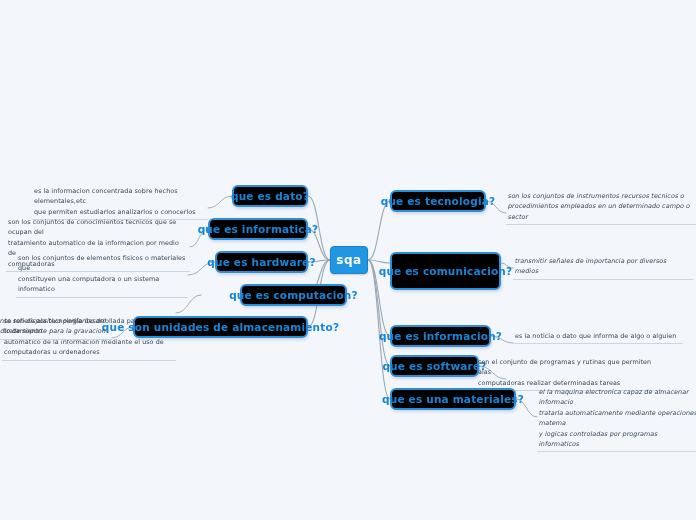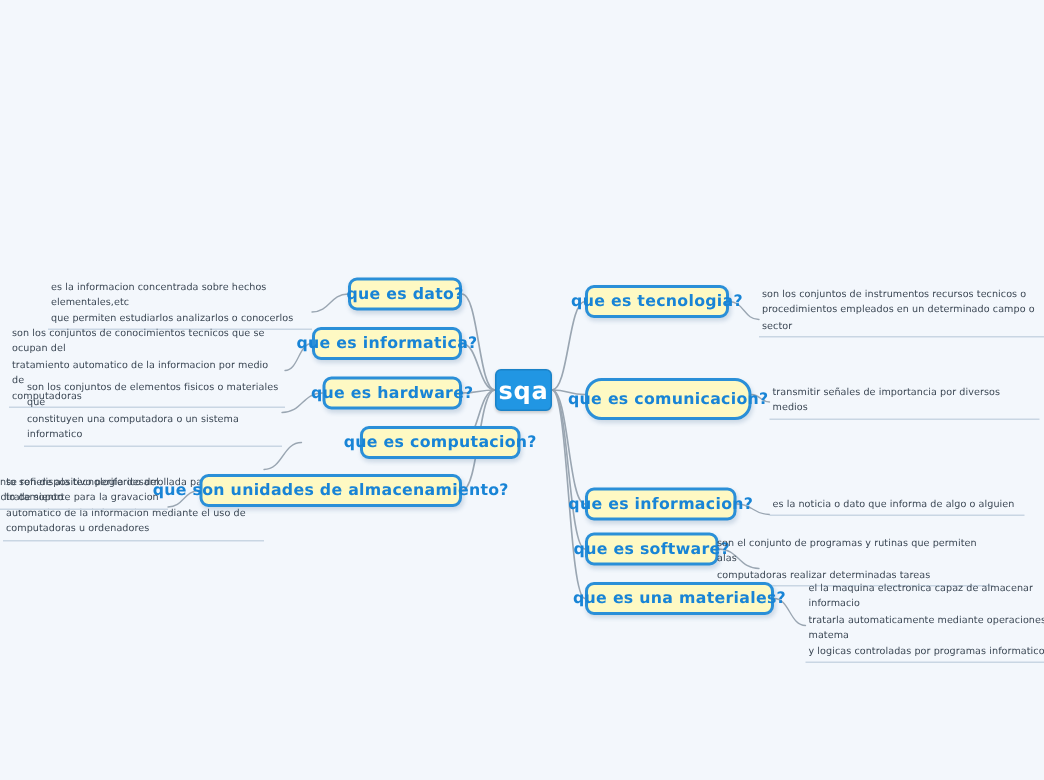--- a/index.html
+++ b/index.html
@@ -25,33 +25,33 @@
   }
 
   
   .root-node {
     position: absolute;
     background: #2196e3;
     border: 1px solid #1a82c8;
     border-radius: 4px;
     color: #ffffff;
     font-weight: bold;
-    font-size: 16px;
+    font-size: 12px;
     letter-spacing: 0.5px;
     display: flex;
     align-items: center;
     justify-content: center;
     box-shadow: 0 1px 2px rgba(0,0,0,0.18);
     box-sizing: border-box;
   }
 
   
   .branch-node {
     position: absolute;
-    background: #fef9c3;
+    background: #000000;
     border: 2px solid #2a8fd8;
     border-radius: 6px;
     color: #1884d6;
     font-weight: bold;
     font-size: 10.5px;
     letter-spacing: 0.2px;
     display: flex;
     align-items: center;
     justify-content: center;
     padding: 0 16px;
@@ -65,21 +65,21 @@
     position: absolute;
     color: #3b4754;
     font-size: 6.4px;
     line-height: 1.62;
     letter-spacing: 0.05px;
     border-bottom: 1px solid #c9d6e3;
     padding: 1px 2px 2px 2px;
     box-sizing: border-box;
     white-space: pre-line;
   }
-  .leaf-node.clip-left { text-indent: 0; }
+  .leaf-node.clip-left { text-indent: 0; font-style: italic; }
 </style>
 </head>
 <body>
 
 <div id="canvas">
   <svg id="links" viewBox="0 0 696 520" width="696" height="520">
       <path d="M 330 260 C 319 260, 319 196, 308 196" fill="none" stroke="#9aa6b2" stroke-width="1.1" stroke-linecap="round"></path>
       <path d="M 232 196 C 220 196, 220 208, 208 208" fill="none" stroke="#9aa6b2" stroke-width="0.9" stroke-linecap="round"></path>
       <path d="M 330 260 C 319 260, 319 229, 308 229" fill="none" stroke="#9aa6b2" stroke-width="1.1" stroke-linecap="round"></path>
       <path d="M 208 229 C 199 229, 199 247, 190 247" fill="none" stroke="#9aa6b2" stroke-width="0.9" stroke-linecap="round"></path>
@@ -115,21 +115,21 @@
       <div class="branch-node" style="left: 201px; top: 284px; width: 107px; height: 22px; margin-left: 39px;">que es computacion?</div>
       <div class="leaf-node" style="left: 2px; top: 282px; width: 174px; min-height: 32px; margin-top: 33px;">se refiere ala tecnologia desarrollada para el tratamiento
 automatico de la informacion mediante el uso de
 computadoras u ordenadores</div>
       <div class="branch-node" style="left: 133px; top: 316px; width: 175px; height: 22px;">que son unidades de almacenamiento?</div>
       <div class="leaf-node clip-left" style="left: -18px; top: 315px; width: 130px; min-height: 24px;">amiento son dispositivo periferico del
 o medio de soporte para la gravacion</div>
       <div class="branch-node" style="left: 390px; top: 190px; width: 96px; height: 22px;">que es tecnologia?</div>
       <div class="leaf-node clip-left" style="left: 506px; top: 190px; width: 190px; min-height: 24px;">son los conjuntos de instrumentos recursos tecnicos o
 procedimientos empleados en un determinado campo o sector</div>
-      <div class="branch-node" style="left: 390px; top: 252px; width: 111px; height: 28px; border-radius: 11px;">que es comunicacion?</div>
+      <div class="branch-node" style="left: 390px; top: 252px; width: 111px; height: 38px;">que es comunicacion?</div>
       <div class="leaf-node clip-left" style="left: 513px; top: 255px; width: 180px; min-height: 14px;">transmitir señales de importancia por diversos medios</div>
       <div class="branch-node" style="left: 390px; top: 325px; width: 101px; height: 22px;">que es informacion?</div>
       <div class="leaf-node" style="left: 513px; top: 330px; width: 170px; min-height: 14px;">es la noticia o dato que informa de algo o alguien</div>
       <div class="branch-node" style="left: 390px; top: 355px; width: 89px; height: 22px;">que es software?</div>
       <div class="leaf-node" style="left: 476px; top: 356px; width: 186px; min-height: 24px;">son el conjunto de programas y rutinas que permiten alas
 computadoras realizar determinadas tareas</div>
       <div class="branch-node" style="left: 390px; top: 388px; width: 126px; height: 22px;">que es una materiales?</div>
       <div class="leaf-node clip-left" style="left: 537px; top: 386px; width: 165px; min-height: 32px;">el la maquina electronica capaz de almacenar informacio
 tratarla automaticamente mediante operaciones matema
 y logicas controladas por programas informaticos</div>

